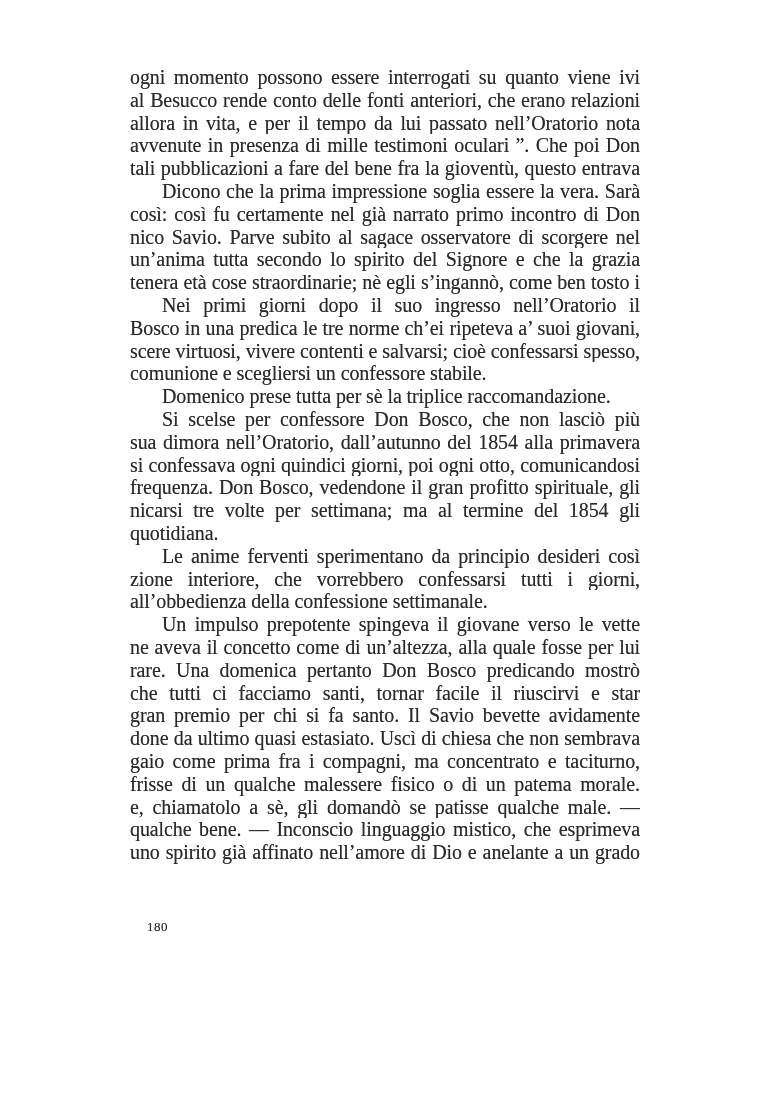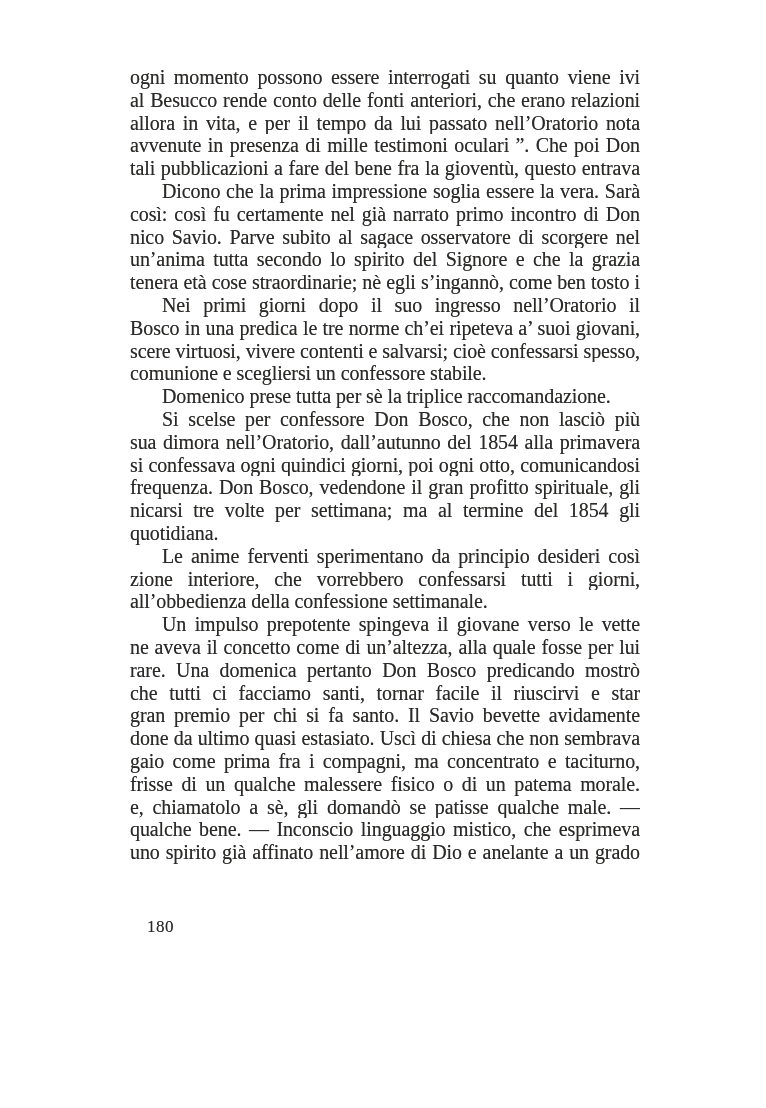--- a/index.html
+++ b/index.html
@@ -45,21 +45,21 @@
   }
   .line.indent {
     text-indent: 32px;
   }
   .page-number {
     position: absolute;
     left: 147px;
     top: 915px;
     height: 24px;
     line-height: 24px;
-    font-size: 17px;
+    font-size: 13px;
     letter-spacing: 0.5px;
     color: var(--ink, #2b2a28);
     text-shadow: 0 0 0.4px rgba(43, 42, 40, 0.55);
   }
 </style>
 </head>
 <body>
 
 <div class="page">
   <div class="text-block" id="text-block">

